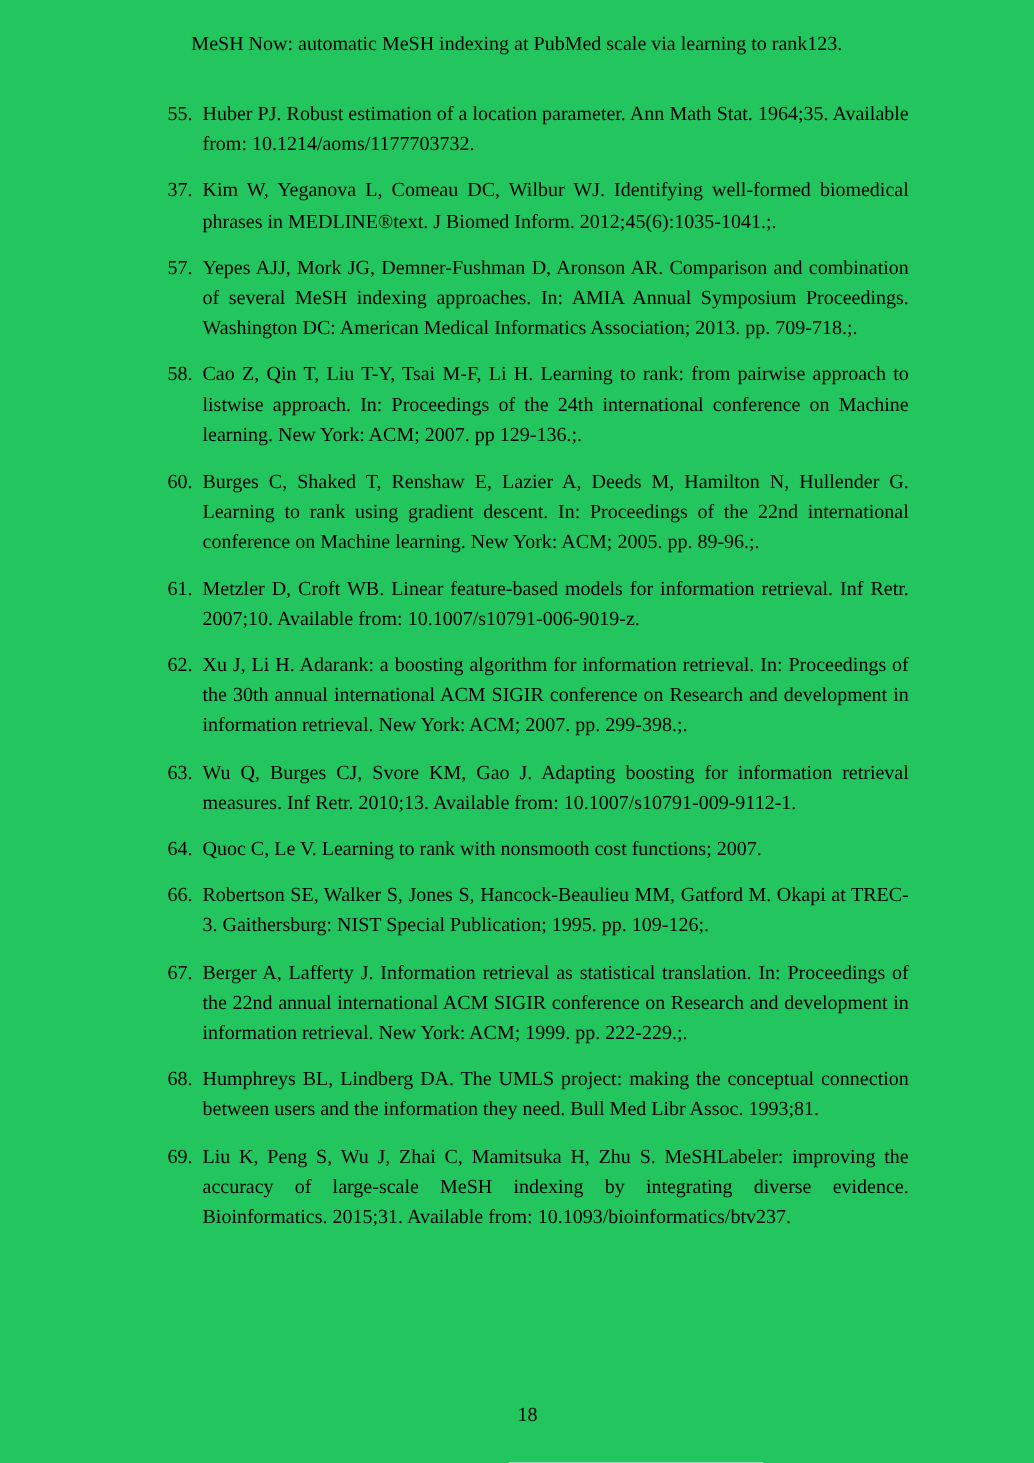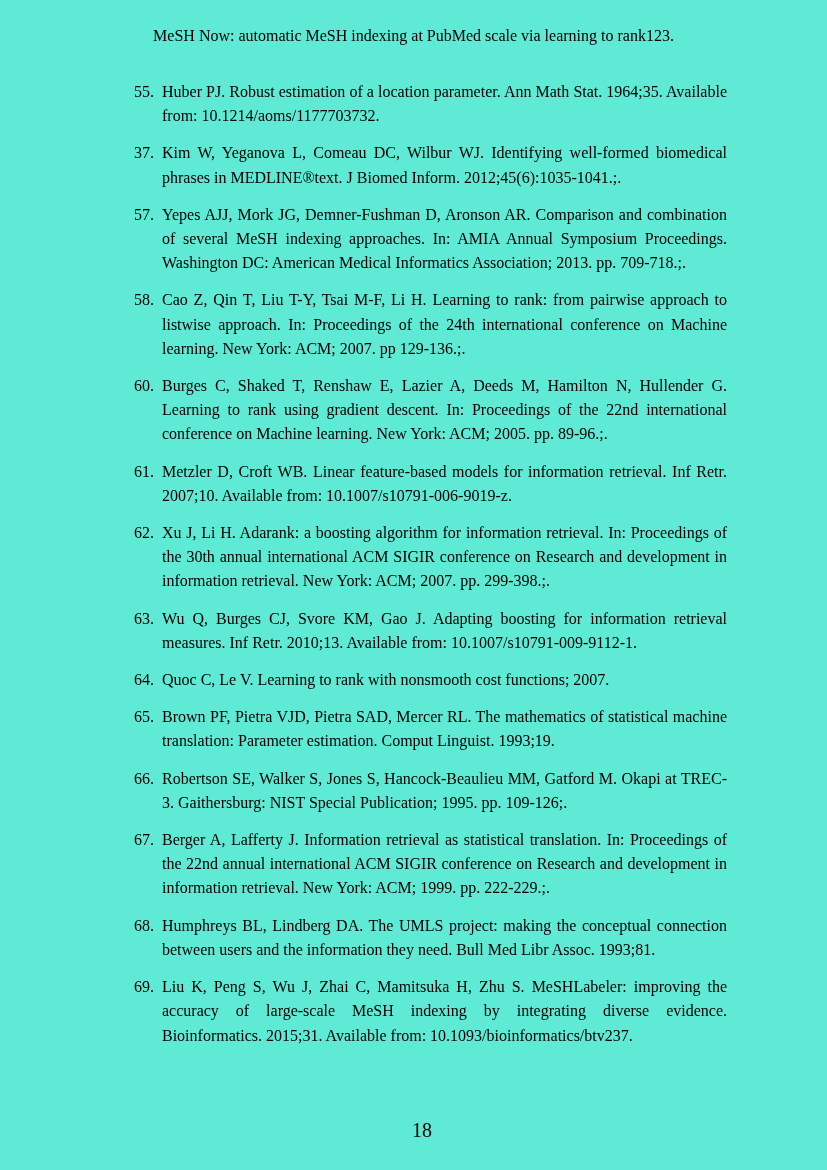--- a/index.html
+++ b/index.html
@@ -5,21 +5,21 @@
   * { margin: 0; padding: 0; box-sizing: border-box; }
   html, body {
     background: #e8e8e8;
     font-family: "Liberation Serif", "DejaVu Serif", serif;
   }
   .page {
     position: relative;
     width: 827px;
     height: 1170px;
     margin: 0 auto;
-    background: #5eead4;
+    background: #22c55e;
     color: #000000;
     overflow: hidden;
   }
   .running-header {
     position: absolute;
     top: 26px;
     left: 100px;
     right: 100px;
     text-align: center;
     font-size: 16px;
@@ -46,21 +46,21 @@
   .ref-text {
     flex: 1;
     text-align: justify;
   }
   .page-number {
     position: absolute;
     bottom: 28px;
     left: 0;
     right: 0;
     text-align: center;
-    font-size: 20px;
+    font-size: 16px;
     margin-left: 17px;
   }
 </style>
 </head>
 <body>
 
 <div class="page">
 
   <div class="running-header">MeSH Now: automatic MeSH indexing at PubMed scale via learning to rank123.</div>
 
@@ -105,24 +105,20 @@
     <div class="ref">
       <span class="ref-num">63.</span>
       <span class="ref-text">Wu Q, Burges CJ, Svore KM, Gao J. Adapting boosting for information retrieval measures. Inf Retr. 2010;13. Available from: 10.1007/s10791-009-9112-1.</span>
     </div>
 
     <div class="ref">
       <span class="ref-num">64.</span>
       <span class="ref-text">Quoc C, Le V. Learning to rank with nonsmooth cost functions; 2007.</span>
     </div>
 
-    <div class="ref">
-      <span class="ref-num">65.</span>
-      <span class="ref-text">Brown PF, Pietra VJD, Pietra SAD, Mercer RL. The mathematics of statistical machine translation: Parameter estimation. Comput Linguist. 1993;19.</span>
-    </div>
 
     <div class="ref">
       <span class="ref-num">66.</span>
       <span class="ref-text">Robertson SE, Walker S, Jones S, Hancock-Beaulieu MM, Gatford M. Okapi at TREC-3. Gaithersburg: NIST Special Publication; 1995. pp. 109-126;.</span>
     </div>
 
     <div class="ref">
       <span class="ref-num">67.</span>
       <span class="ref-text">Berger A, Lafferty J. Information retrieval as statistical translation. In: Proceedings of the 22nd annual international ACM SIGIR conference on Research and development in information retrieval. New York: ACM; 1999. pp. 222-229.;.</span>
     </div>

